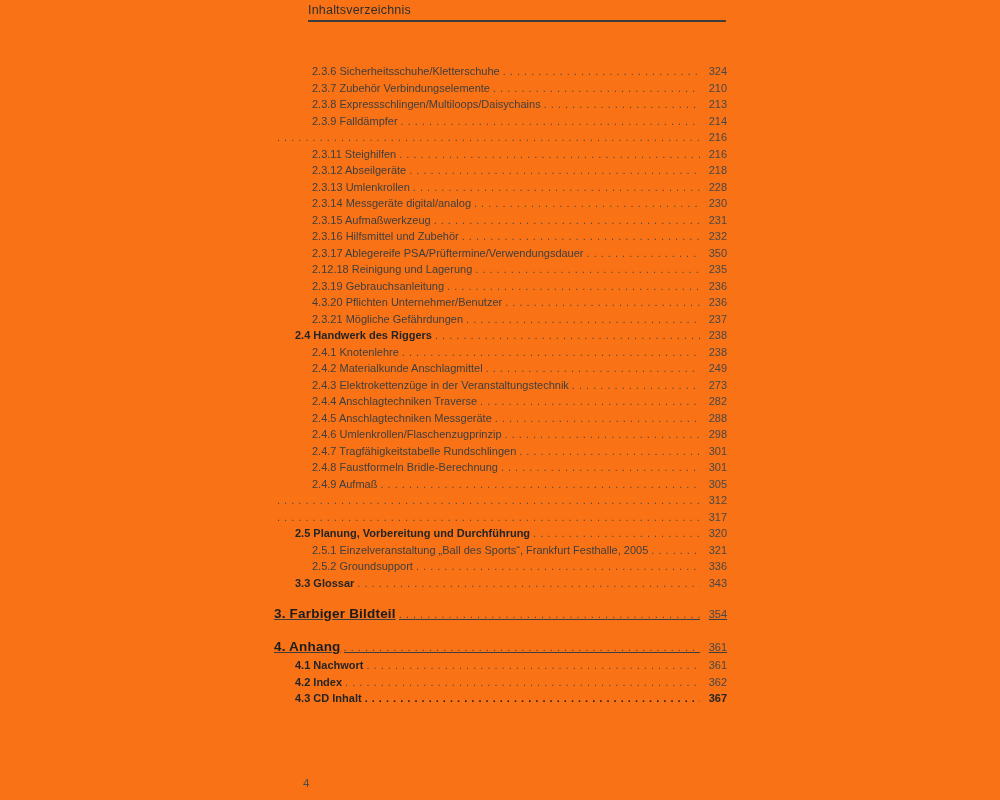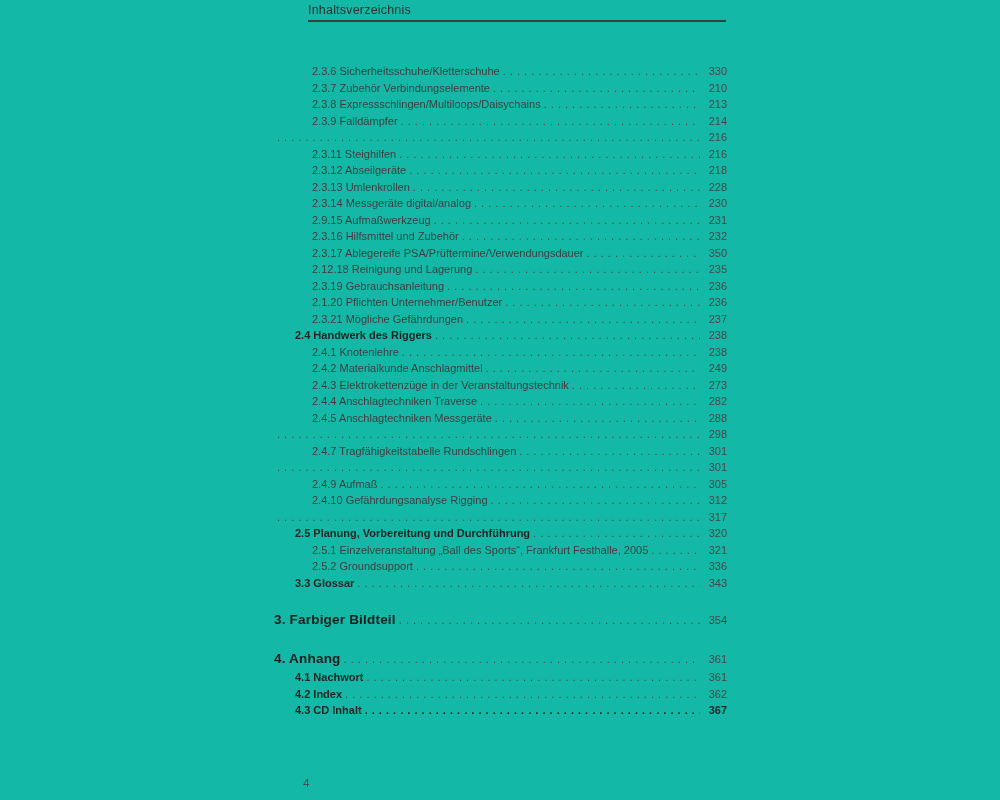--- a/index.html
+++ b/index.html
@@ -5,21 +5,21 @@
   * { margin: 0; padding: 0; box-sizing: border-box; }
   html, body { background: #ffffff; }
   body {
     font-family: "Liberation Sans", "DejaVu Sans", sans-serif;
     -webkit-font-smoothing: antialiased;
   }
   .page {
     position: relative;
     width: 1000px;
     height: 800px;
-    background: #14b8a6;
+    background: #f97316;
     overflow: hidden;
   }
   .header-title {
     position: absolute;
     left: 308px;
     top: 3px;
     font-size: 12.5px;
     letter-spacing: 0.2px;
     color: #2e2e2e;
   }
@@ -41,21 +41,21 @@
     display: flex;
     align-items: center;
     font-size: 11px;
     line-height: 16.5px;
     color: #3e3e3e;
     white-space: nowrap;
   }
   .toc-label { flex: 0 0 auto; }
   .lvl2 .toc-label { padding-left: 21px; font-weight: bold; color: #242424; }
   .lvl3 .toc-label { padding-left: 38px; }
-  .lvl1 { line-height: 20px; margin-top: 19px; }
+  .lvl1 { line-height: 20px; margin-top: 13px; text-decoration: underline; }
   .lvl1 .toc-label {
     padding-left: 0;
     font-weight: bold;
     font-size: 13.5px;
     color: #1c1c1c;
     letter-spacing: 0.2px;
   }
   .toc-leader {
     flex: 1 1 auto;
     overflow: hidden;
@@ -89,21 +89,21 @@
 <div class="page">
 
   <div class="header-title">Inhaltsverzeichnis</div>
 
   <div class="header-rule"></div>
 
   <div class="toc">
       <div class="toc-row lvl3">
     <span class="toc-label">2.3.6 Sicherheitsschuhe/Kletterschuhe</span>
     <span class="toc-leader">. . . . . . . . . . . . . . . . . . . . . . . . . . . . . . . . . . . . . . . . . . . . . . . . . . . . . . . . . . . . . . . . . . . . . . . . . . . . . . . . . . . . . . . . . . . . . . . . . . . . . . . . . . . . . . . . . . . . . . . . . . . . . . . . . . . . . . . . . . . . . . . . . . . . . . . . . . . . . . . . </span>
-    <span class="toc-page">330</span>
+    <span class="toc-page">324</span>
   </div>
       <div class="toc-row lvl3">
     <span class="toc-label">2.3.7 Zubehör Verbindungselemente</span>
     <span class="toc-leader">. . . . . . . . . . . . . . . . . . . . . . . . . . . . . . . . . . . . . . . . . . . . . . . . . . . . . . . . . . . . . . . . . . . . . . . . . . . . . . . . . . . . . . . . . . . . . . . . . . . . . . . . . . . . . . . . . . . . . . . . . . . . . . . . . . . . . . . . . . . . . . . . . . . . . . . . . . . . . . . . </span>
     <span class="toc-page">210</span>
   </div>
       <div class="toc-row lvl3">
     <span class="toc-label">2.3.8 Expressschlingen/Multiloops/Daisychains</span>
     <span class="toc-leader">. . . . . . . . . . . . . . . . . . . . . . . . . . . . . . . . . . . . . . . . . . . . . . . . . . . . . . . . . . . . . . . . . . . . . . . . . . . . . . . . . . . . . . . . . . . . . . . . . . . . . . . . . . . . . . . . . . . . . . . . . . . . . . . . . . . . . . . . . . . . . . . . . . . . . . . . . . . . . . . . </span>
     <span class="toc-page">213</span>
@@ -131,21 +131,21 @@
     <span class="toc-label">2.3.13 Umlenkrollen</span>
     <span class="toc-leader">. . . . . . . . . . . . . . . . . . . . . . . . . . . . . . . . . . . . . . . . . . . . . . . . . . . . . . . . . . . . . . . . . . . . . . . . . . . . . . . . . . . . . . . . . . . . . . . . . . . . . . . . . . . . . . . . . . . . . . . . . . . . . . . . . . . . . . . . . . . . . . . . . . . . . . . . . . . . . . . . </span>
     <span class="toc-page">228</span>
   </div>
       <div class="toc-row lvl3">
     <span class="toc-label">2.3.14 Messgeräte digital/analog</span>
     <span class="toc-leader">. . . . . . . . . . . . . . . . . . . . . . . . . . . . . . . . . . . . . . . . . . . . . . . . . . . . . . . . . . . . . . . . . . . . . . . . . . . . . . . . . . . . . . . . . . . . . . . . . . . . . . . . . . . . . . . . . . . . . . . . . . . . . . . . . . . . . . . . . . . . . . . . . . . . . . . . . . . . . . . . </span>
     <span class="toc-page">230</span>
   </div>
       <div class="toc-row lvl3">
-    <span class="toc-label">2.9.15 Aufmaßwerkzeug</span>
+    <span class="toc-label">2.3.15 Aufmaßwerkzeug</span>
     <span class="toc-leader">. . . . . . . . . . . . . . . . . . . . . . . . . . . . . . . . . . . . . . . . . . . . . . . . . . . . . . . . . . . . . . . . . . . . . . . . . . . . . . . . . . . . . . . . . . . . . . . . . . . . . . . . . . . . . . . . . . . . . . . . . . . . . . . . . . . . . . . . . . . . . . . . . . . . . . . . . . . . . . . . </span>
     <span class="toc-page">231</span>
   </div>
       <div class="toc-row lvl3">
     <span class="toc-label">2.3.16 Hilfsmittel und Zubehör</span>
     <span class="toc-leader">. . . . . . . . . . . . . . . . . . . . . . . . . . . . . . . . . . . . . . . . . . . . . . . . . . . . . . . . . . . . . . . . . . . . . . . . . . . . . . . . . . . . . . . . . . . . . . . . . . . . . . . . . . . . . . . . . . . . . . . . . . . . . . . . . . . . . . . . . . . . . . . . . . . . . . . . . . . . . . . . </span>
     <span class="toc-page">232</span>
   </div>
       <div class="toc-row lvl3">
     <span class="toc-label">2.3.17 Ablegereife PSA/Prüftermine/Verwendungsdauer</span>
@@ -156,21 +156,21 @@
     <span class="toc-label">2.12.18 Reinigung und Lagerung</span>
     <span class="toc-leader">. . . . . . . . . . . . . . . . . . . . . . . . . . . . . . . . . . . . . . . . . . . . . . . . . . . . . . . . . . . . . . . . . . . . . . . . . . . . . . . . . . . . . . . . . . . . . . . . . . . . . . . . . . . . . . . . . . . . . . . . . . . . . . . . . . . . . . . . . . . . . . . . . . . . . . . . . . . . . . . . </span>
     <span class="toc-page">235</span>
   </div>
       <div class="toc-row lvl3">
     <span class="toc-label">2.3.19 Gebrauchsanleitung</span>
     <span class="toc-leader">. . . . . . . . . . . . . . . . . . . . . . . . . . . . . . . . . . . . . . . . . . . . . . . . . . . . . . . . . . . . . . . . . . . . . . . . . . . . . . . . . . . . . . . . . . . . . . . . . . . . . . . . . . . . . . . . . . . . . . . . . . . . . . . . . . . . . . . . . . . . . . . . . . . . . . . . . . . . . . . . </span>
     <span class="toc-page">236</span>
   </div>
       <div class="toc-row lvl3">
-    <span class="toc-label">2.1.20 Pflichten Unternehmer/Benutzer</span>
+    <span class="toc-label">4.3.20 Pflichten Unternehmer/Benutzer</span>
     <span class="toc-leader">. . . . . . . . . . . . . . . . . . . . . . . . . . . . . . . . . . . . . . . . . . . . . . . . . . . . . . . . . . . . . . . . . . . . . . . . . . . . . . . . . . . . . . . . . . . . . . . . . . . . . . . . . . . . . . . . . . . . . . . . . . . . . . . . . . . . . . . . . . . . . . . . . . . . . . . . . . . . . . . . </span>
     <span class="toc-page">236</span>
   </div>
       <div class="toc-row lvl3">
     <span class="toc-label">2.3.21 Mögliche Gefährdungen</span>
     <span class="toc-leader">. . . . . . . . . . . . . . . . . . . . . . . . . . . . . . . . . . . . . . . . . . . . . . . . . . . . . . . . . . . . . . . . . . . . . . . . . . . . . . . . . . . . . . . . . . . . . . . . . . . . . . . . . . . . . . . . . . . . . . . . . . . . . . . . . . . . . . . . . . . . . . . . . . . . . . . . . . . . . . . . </span>
     <span class="toc-page">237</span>
   </div>
       <div class="toc-row lvl2">
     <span class="toc-label">2.4 Handwerk des Riggers</span>
@@ -196,39 +196,40 @@
     <span class="toc-label">2.4.4 Anschlagtechniken Traverse</span>
     <span class="toc-leader">. . . . . . . . . . . . . . . . . . . . . . . . . . . . . . . . . . . . . . . . . . . . . . . . . . . . . . . . . . . . . . . . . . . . . . . . . . . . . . . . . . . . . . . . . . . . . . . . . . . . . . . . . . . . . . . . . . . . . . . . . . . . . . . . . . . . . . . . . . . . . . . . . . . . . . . . . . . . . . . . </span>
     <span class="toc-page">282</span>
   </div>
       <div class="toc-row lvl3">
     <span class="toc-label">2.4.5 Anschlagtechniken Messgeräte</span>
     <span class="toc-leader">. . . . . . . . . . . . . . . . . . . . . . . . . . . . . . . . . . . . . . . . . . . . . . . . . . . . . . . . . . . . . . . . . . . . . . . . . . . . . . . . . . . . . . . . . . . . . . . . . . . . . . . . . . . . . . . . . . . . . . . . . . . . . . . . . . . . . . . . . . . . . . . . . . . . . . . . . . . . . . . . </span>
     <span class="toc-page">288</span>
   </div>
       <div class="toc-row lvl3">
+    <span class="toc-label">2.4.6 Umlenkrollen/Flaschenzugprinzip</span>
     <span class="toc-leader">. . . . . . . . . . . . . . . . . . . . . . . . . . . . . . . . . . . . . . . . . . . . . . . . . . . . . . . . . . . . . . . . . . . . . . . . . . . . . . . . . . . . . . . . . . . . . . . . . . . . . . . . . . . . . . . . . . . . . . . . . . . . . . . . . . . . . . . . . . . . . . . . . . . . . . . . . . . . . . . . </span>
     <span class="toc-page">298</span>
   </div>
       <div class="toc-row lvl3">
     <span class="toc-label">2.4.7 Tragfähigkeitstabelle Rundschlingen</span>
     <span class="toc-leader">. . . . . . . . . . . . . . . . . . . . . . . . . . . . . . . . . . . . . . . . . . . . . . . . . . . . . . . . . . . . . . . . . . . . . . . . . . . . . . . . . . . . . . . . . . . . . . . . . . . . . . . . . . . . . . . . . . . . . . . . . . . . . . . . . . . . . . . . . . . . . . . . . . . . . . . . . . . . . . . . </span>
     <span class="toc-page">301</span>
   </div>
       <div class="toc-row lvl3">
+    <span class="toc-label">2.4.8 Faustformeln Bridle-Berechnung</span>
     <span class="toc-leader">. . . . . . . . . . . . . . . . . . . . . . . . . . . . . . . . . . . . . . . . . . . . . . . . . . . . . . . . . . . . . . . . . . . . . . . . . . . . . . . . . . . . . . . . . . . . . . . . . . . . . . . . . . . . . . . . . . . . . . . . . . . . . . . . . . . . . . . . . . . . . . . . . . . . . . . . . . . . . . . . </span>
     <span class="toc-page">301</span>
   </div>
       <div class="toc-row lvl3">
     <span class="toc-label">2.4.9 Aufmaß</span>
     <span class="toc-leader">. . . . . . . . . . . . . . . . . . . . . . . . . . . . . . . . . . . . . . . . . . . . . . . . . . . . . . . . . . . . . . . . . . . . . . . . . . . . . . . . . . . . . . . . . . . . . . . . . . . . . . . . . . . . . . . . . . . . . . . . . . . . . . . . . . . . . . . . . . . . . . . . . . . . . . . . . . . . . . . . </span>
     <span class="toc-page">305</span>
   </div>
       <div class="toc-row lvl3">
-    <span class="toc-label">2.4.10 Gefährdungsanalyse Rigging</span>
     <span class="toc-leader">. . . . . . . . . . . . . . . . . . . . . . . . . . . . . . . . . . . . . . . . . . . . . . . . . . . . . . . . . . . . . . . . . . . . . . . . . . . . . . . . . . . . . . . . . . . . . . . . . . . . . . . . . . . . . . . . . . . . . . . . . . . . . . . . . . . . . . . . . . . . . . . . . . . . . . . . . . . . . . . . </span>
     <span class="toc-page">312</span>
   </div>
       <div class="toc-row lvl3">
     <span class="toc-leader">. . . . . . . . . . . . . . . . . . . . . . . . . . . . . . . . . . . . . . . . . . . . . . . . . . . . . . . . . . . . . . . . . . . . . . . . . . . . . . . . . . . . . . . . . . . . . . . . . . . . . . . . . . . . . . . . . . . . . . . . . . . . . . . . . . . . . . . . . . . . . . . . . . . . . . . . . . . . . . . . </span>
     <span class="toc-page">317</span>
   </div>
       <div class="toc-row lvl2">
     <span class="toc-label">2.5 Planung, Vorbereitung und Durchführung</span>
     <span class="toc-leader">. . . . . . . . . . . . . . . . . . . . . . . . . . . . . . . . . . . . . . . . . . . . . . . . . . . . . . . . . . . . . . . . . . . . . . . . . . . . . . . . . . . . . . . . . . . . . . . . . . . . . . . . . . . . . . . . . . . . . . . . . . . . . . . . . . . . . . . . . . . . . . . . . . . . . . . . . . . . . . . . </span>

